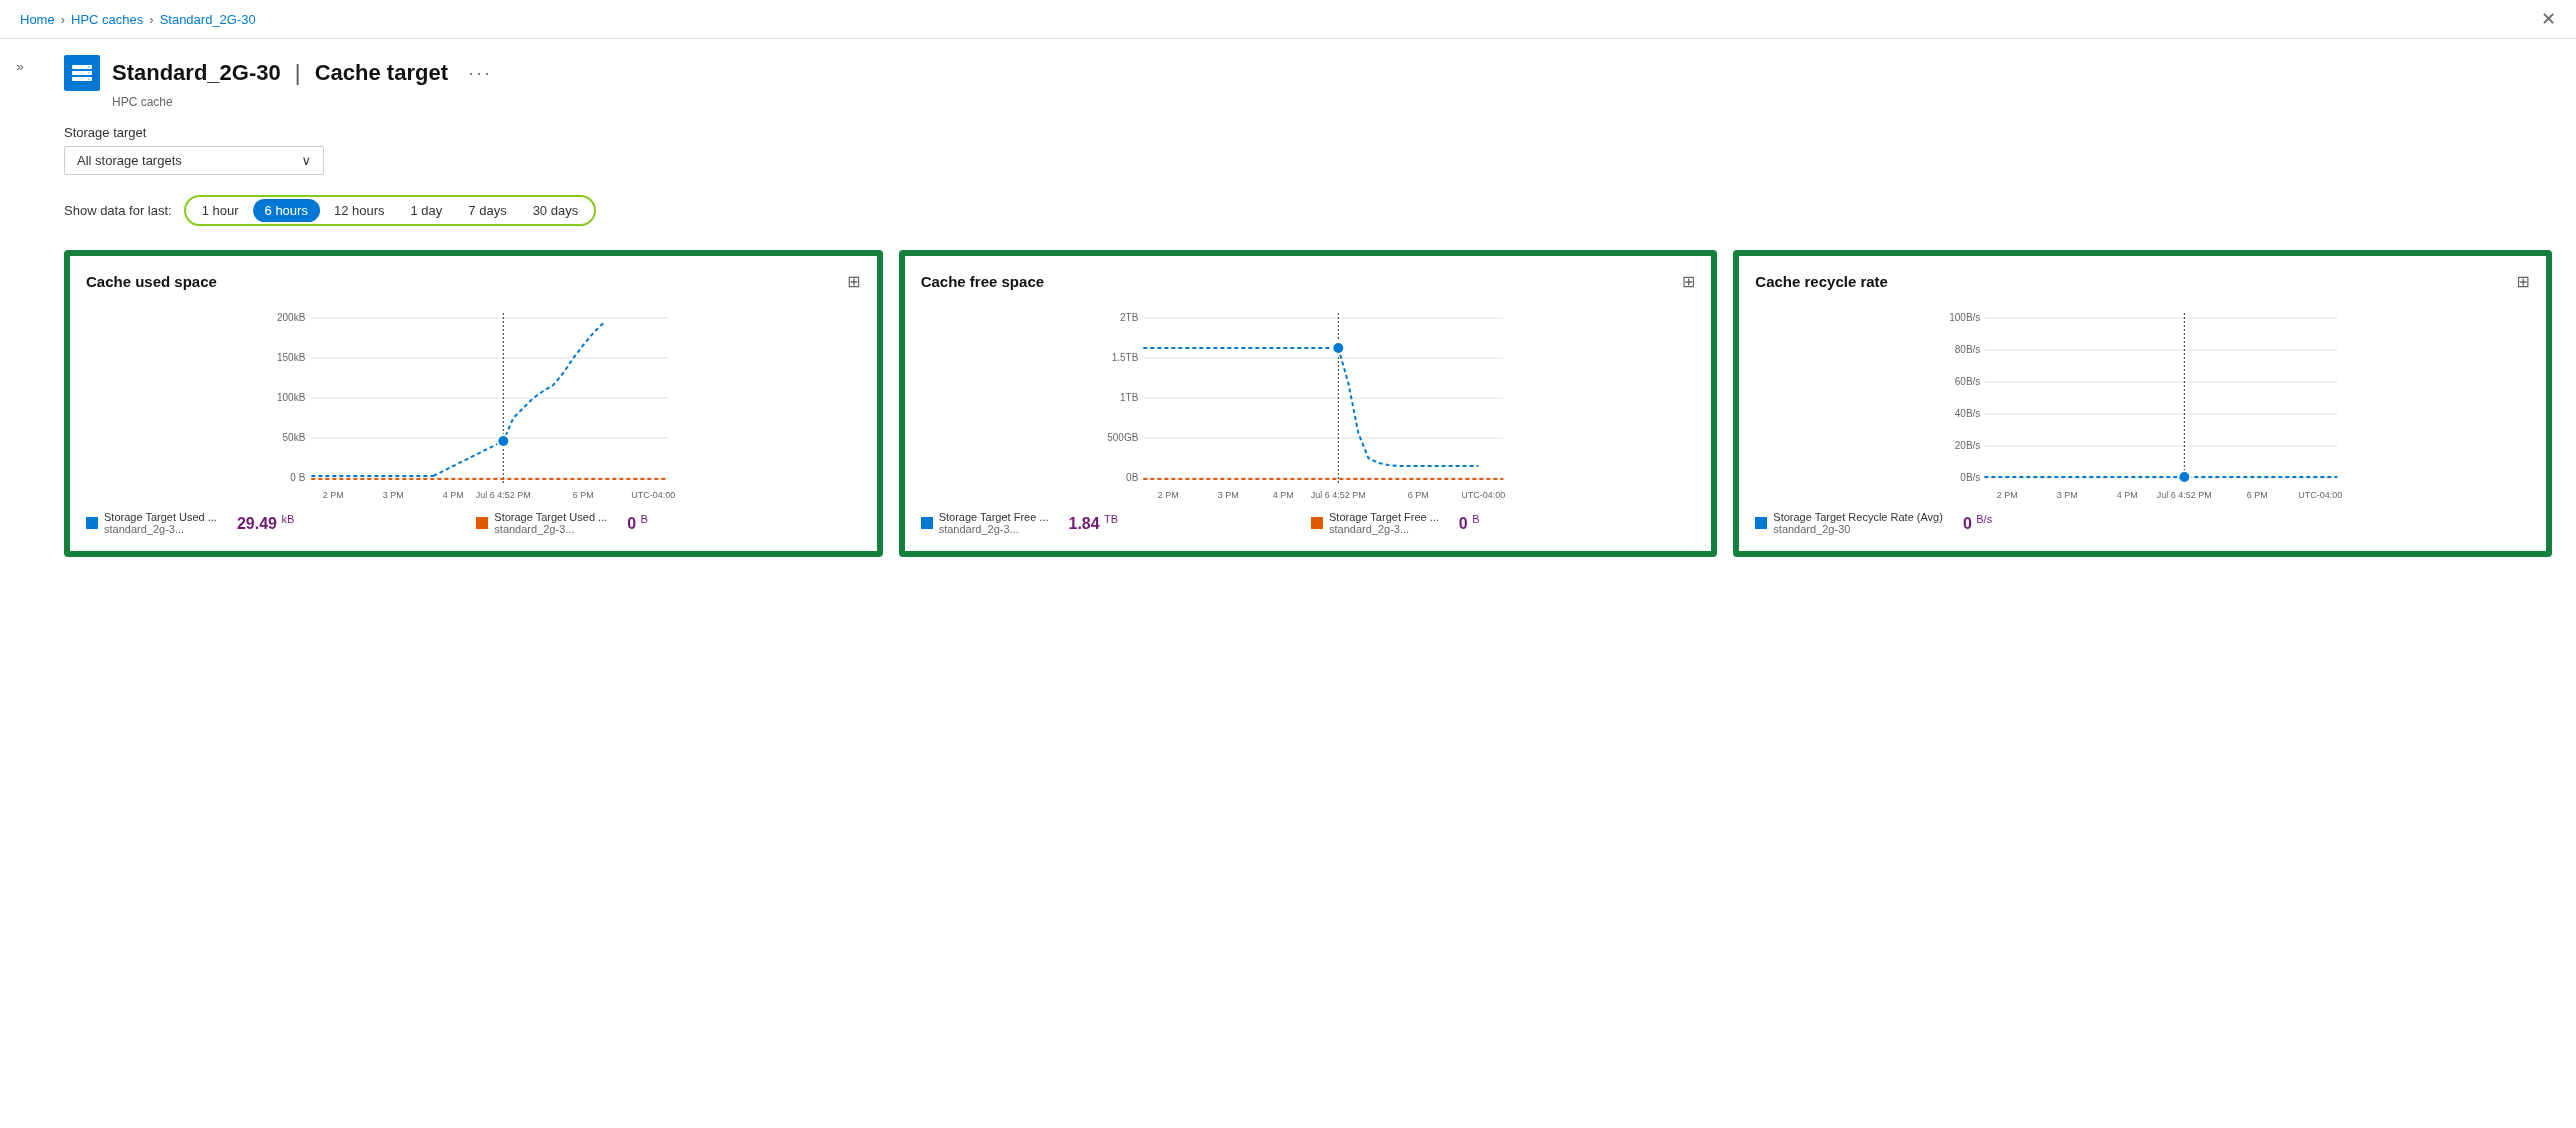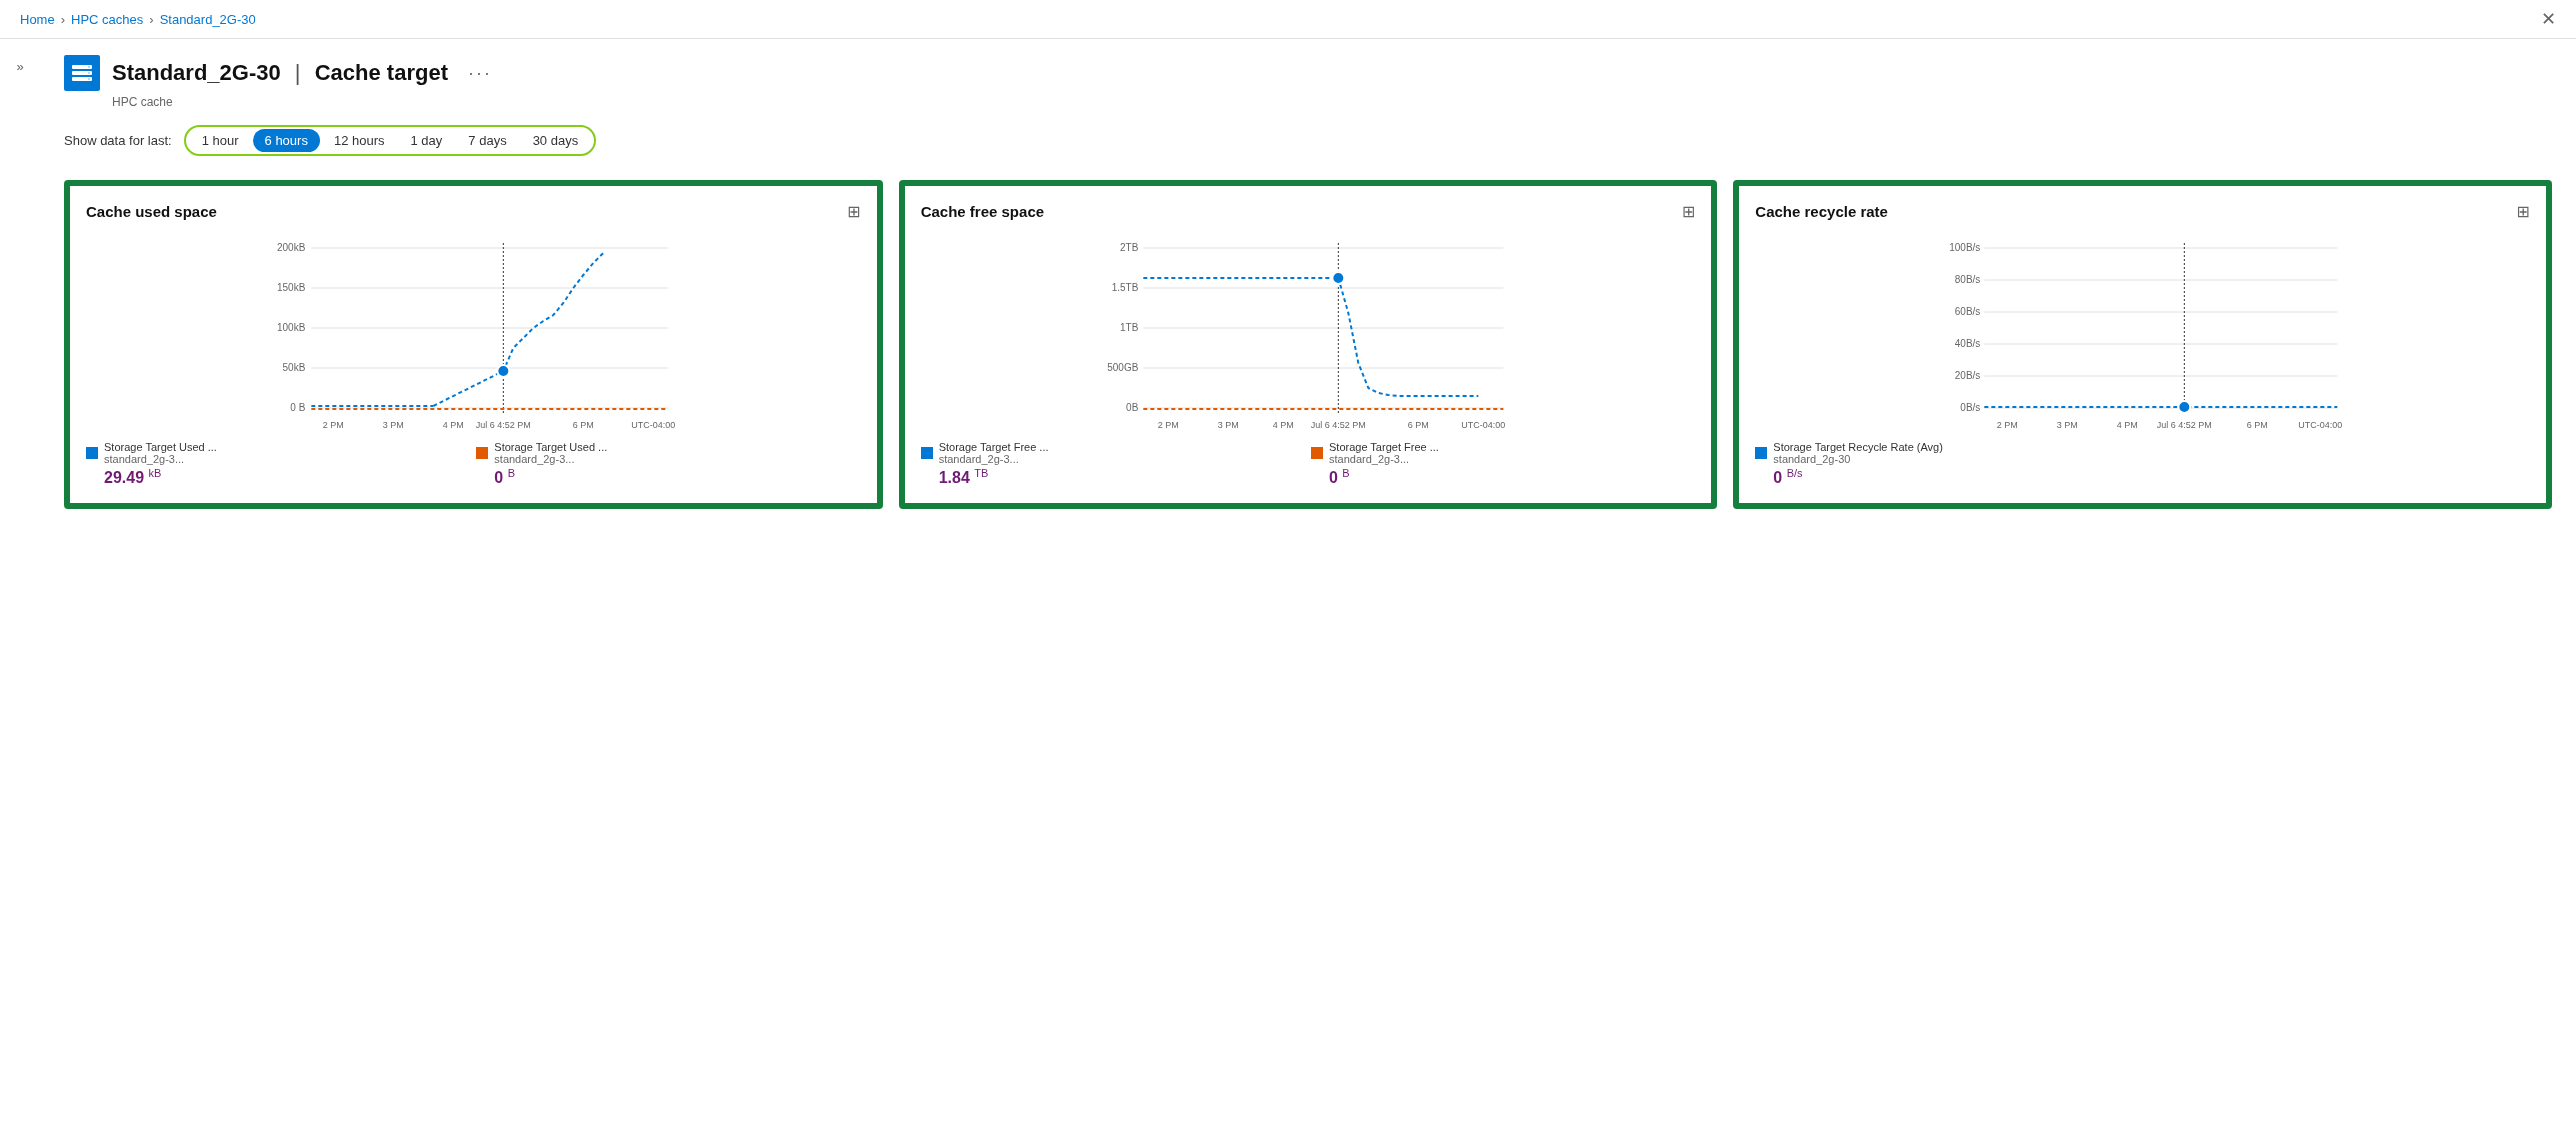--- a/index.html
+++ b/index.html
@@ -27,21 +27,21 @@
     .time-option { padding: 4px 12px; border-radius: 16px; font-size: 13px; cursor: pointer; color: #333; }
     .time-option.active { background: #0078d4; color: white; border-radius: 16px; }
     .charts-grid { display: grid; grid-template-columns: 1fr 1fr 1fr; gap: 16px; }
     .chart-card { border: 6px solid #15803d; border-radius: 4px; padding: 16px; background: #fff; }
     .chart-header { display: flex; justify-content: space-between; align-items: center; margin-bottom: 12px; }
     .chart-title { font-size: 15px; font-weight: 600; color: #111; }
     .pin-icon { color: #666; cursor: pointer; font-size: 16px; }
     .chart-area { height: 200px; position: relative; margin-bottom: 8px; }
     .chart-svg { width: 100%; height: 100%; }
     .chart-legend { display: grid; grid-template-columns: 1fr 1fr; gap: 6px; margin-top: 8px; }
-    .legend-item { display: flex; flex-direction: column; gap: 2px; }
+    .legend-item { display: flex; flex-direction: row; gap: 2px; align-items: center; }
     .legend-label { display: flex; align-items: center; gap: 6px; font-size: 11px; color: #333; }
     .legend-color-bar { width: 12px; height: 12px; flex-shrink: 0; }
     .legend-value { font-size: 16px; font-weight: 600; color: #701a75; padding-left: 18px; }
     .legend-value sup { font-size: 11px; font-weight: 400; }
   </style>
 </head>
 <body>
 
 <div class="top-bar">
   <div class="breadcrumb">
@@ -73,20 +73,27 @@
         <span class="page-title">
           <span>Standard_2G-30</span>
           <span style="font-weight:300;color:#555;margin:0 8px;">|</span>
           <span>Cache target</span>
         </span>
       </div>
       <span class="more-btn">···</span>
     </div>
     <div class="page-subtitle">HPC cache</div>
 
+    <div class="filter-section">
+      <div class="filter-label">Storage target</div>
+      <div class="dropdown">
+        <span>All storage targets</span>
+        <span>∨</span>
+      </div>
+    </div>
 
     <div class="time-filter-row">
       <span class="time-filter-label">Show data for last:</span>
       <div class="time-options">
         <span class="time-option">1 hour</span>
         <span class="time-option active">6 hours</span>
         <span class="time-option">12 hours</span>
         <span class="time-option">1 day</span>
         <span class="time-option">7 days</span>
         <span class="time-option">30 days</span>

